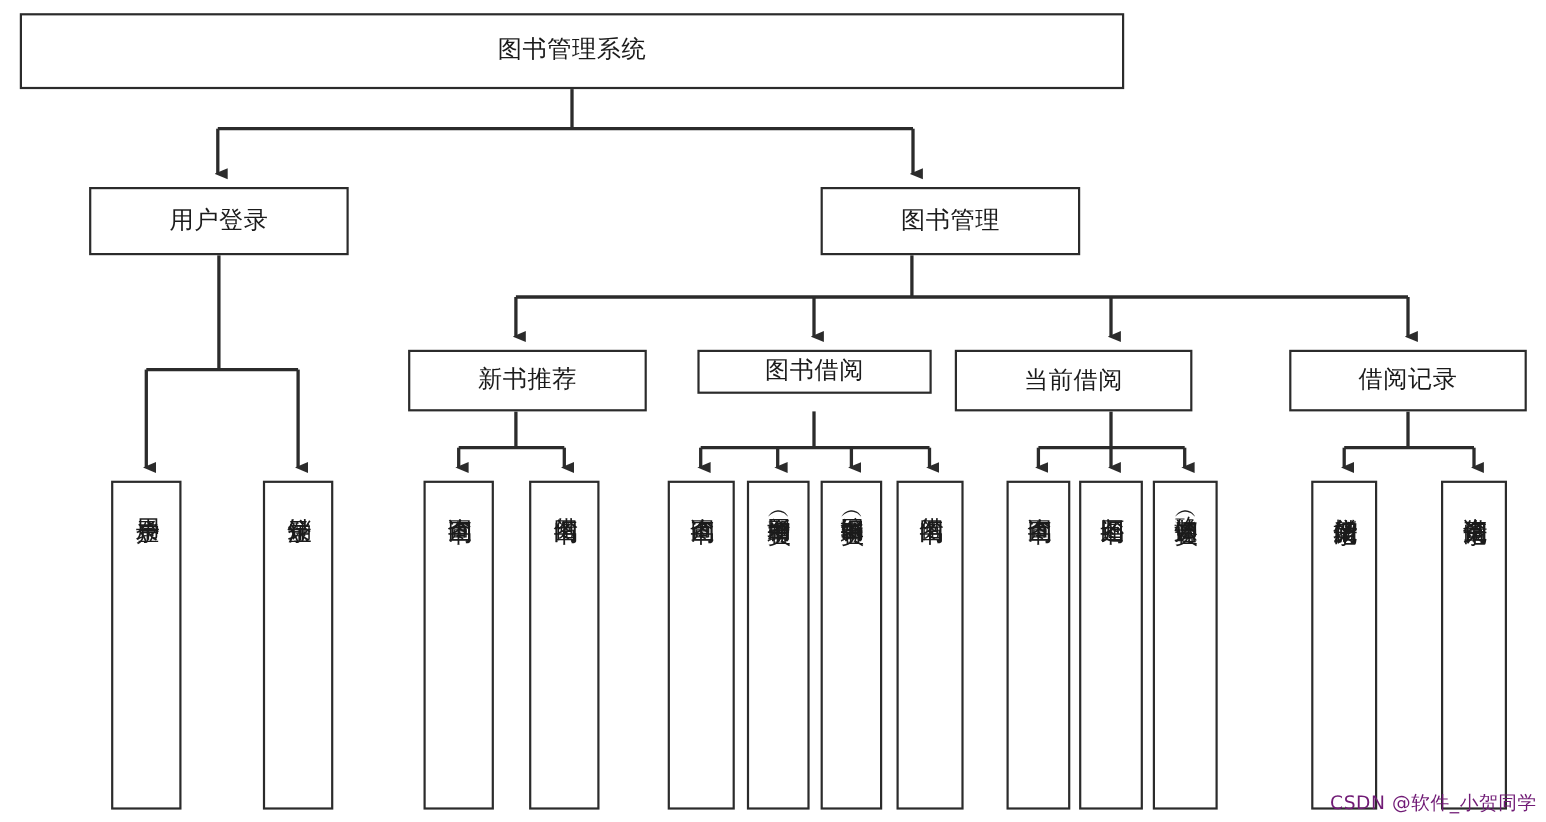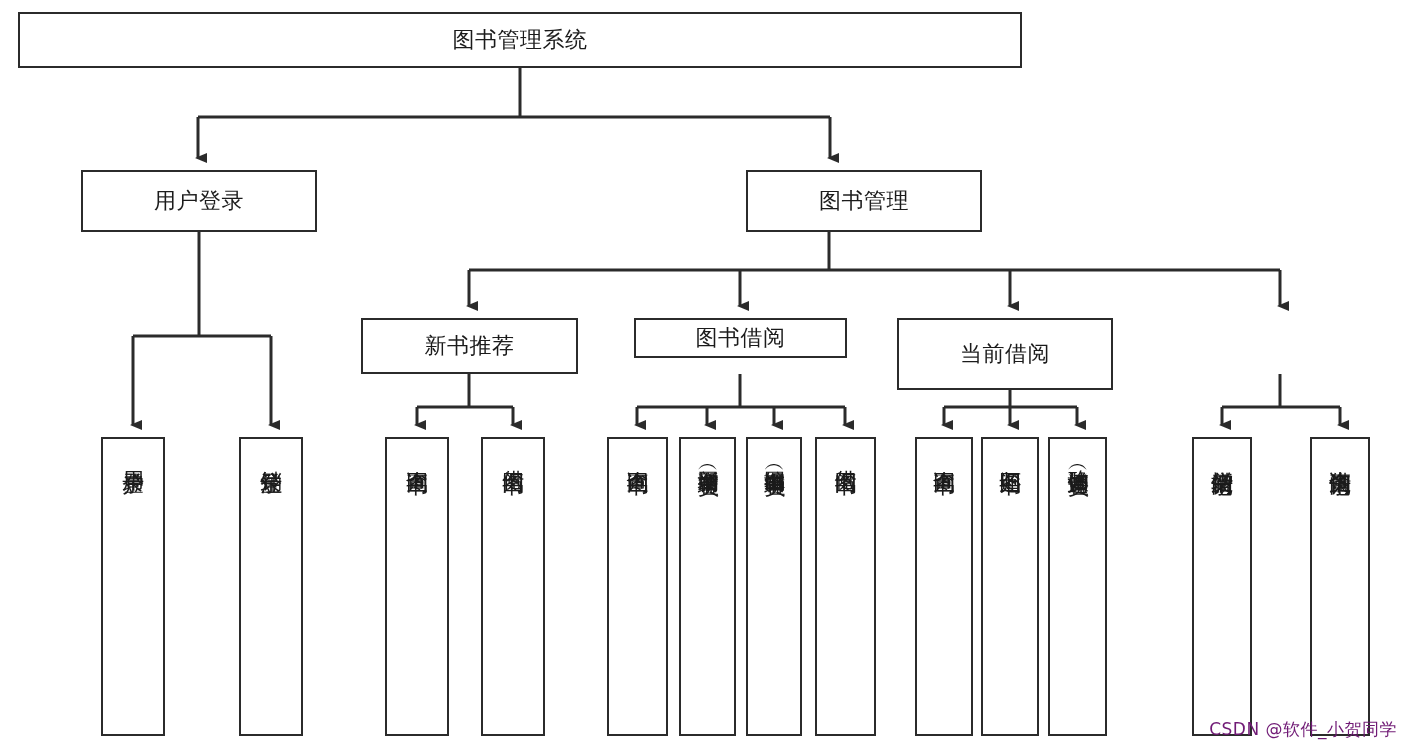--- a/index.html
+++ b/index.html
@@ -120,39 +120,42 @@
       <path d="M1010,407 L1010,425" marker-end="url(#arrow)"></path>
       <path d="M1077,407 L1077,425" marker-end="url(#arrow)"></path>
 
       <path d="M1280,374 L1280,407"></path>
       <path d="M1222,407 L1340,407"></path>
       <path d="M1222,407 L1222,425" marker-end="url(#arrow)"></path>
       <path d="M1340,407 L1340,425" marker-end="url(#arrow)"></path>
     </g>
   </svg>
 
-  <div class="node h-node" id="node-root" style="left: 18px; top: 12px; width: 1004px; height: 56px;">
+  <div class="node h-node" id="node-root" style="left: 18px; top: 12px; width: 1004px; height: 69px;">
     <span class="label">图书管理系统</span>
   </div>
 
   <div class="node h-node" id="node-l2-0" style="left: 81px; top: 170px; width: 236px; height: 62px;">
     <span class="label">用户登录</span>
   </div>
   <div class="node h-node" id="node-l2-1" style="left: 711px; top: 170px; width: 236px; height: 62px; margin-left: 35px;">
     <span class="label">图书管理</span>
   </div>
 
-  <div class="node h-node" id="node-l3-0" style="left: 361px; top: 318px; width: 217px; height: 56px;">
+  <div class="node h-node" id="node-l3-0" style="left: 371px; top: 318px; width: 217px; height: 56px;">
     <span class="label">新书推荐</span>
   </div>
   <div class="node h-node" id="node-l3-1" style="left: 634px; top: 318px; width: 213px; height: 40px;">
     <span class="label">图书借阅</span>
   </div>
-  <div class="node h-node" id="node-l3-2" style="left: 897px; top: 318px; width: 216px; height: 72px; font-family: Liberation Serif, serif;">
+  <div class="node h-node" id="node-l3-2" style="left: 868px; top: 318px; width: 216px; height: 56px; font-family: Liberation Serif, serif;">
     <span class="label">当前借阅</span>
+  </div>
+  <div class="node h-node" id="node-l3-3" style="left: 1172px; top: 318px; width: 216px; height: 56px;">
+    <span class="label">借阅记录</span>
   </div>
 
   <div class="node v-node" id="node-leaf-0" style="left: 101px; top: 437px; width: 64px; height: 299px;">
     <span class="label">用户登录</span>
   </div>
   <div class="node v-node" id="node-leaf-1" style="left: 239px; top: 437px; width: 64px; height: 299px;">
     <span class="label">注销登录</span>
   </div>
   <div class="node v-node" id="node-leaf-2" style="left: 385px; top: 437px; width: 64px; height: 299px;">
     <span class="label">查询图书</span>

